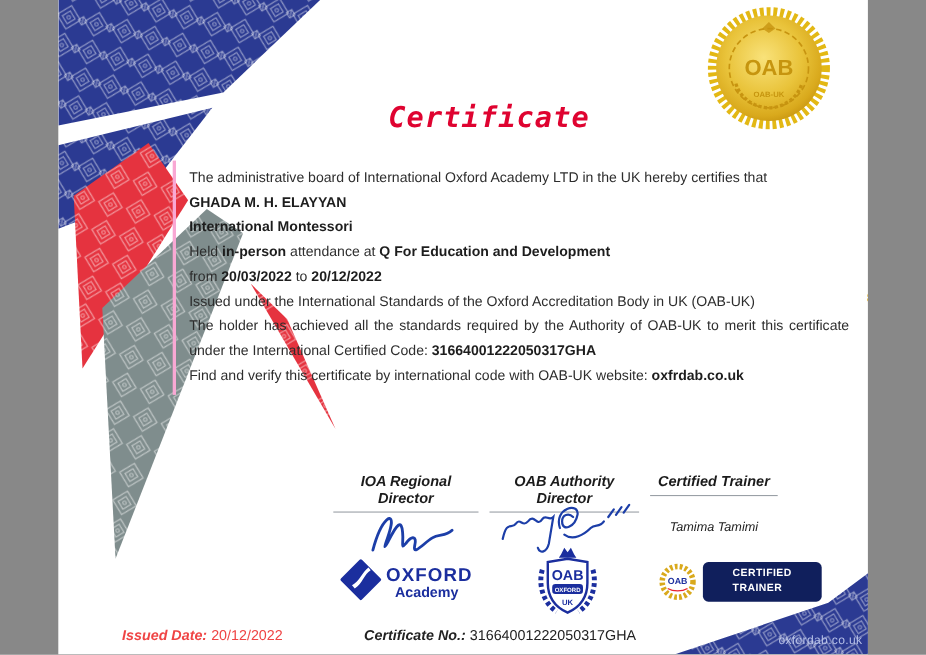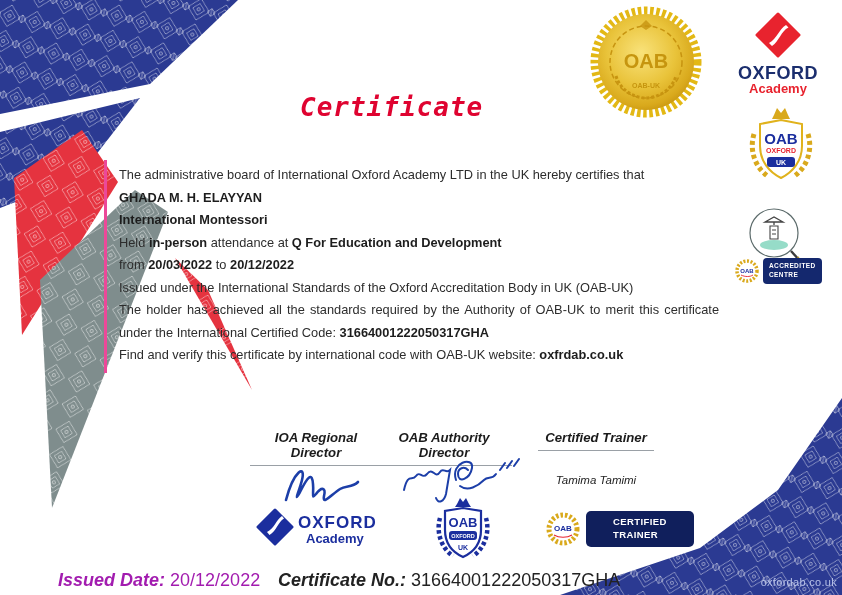--- a/index.html
+++ b/index.html
@@ -1,35 +1,35 @@
 <!DOCTYPE html>
 <html><head>
 <meta charset="utf-8">
 <style>
   html,body{margin:0;padding:0;background:#888;}
-  .page{position:relative;width:842px;height:595px;background:#fff;overflow:hidden;
+  .page{position:relative;width:736px;height:595px;background:#fff;overflow:hidden;
         font-family:"Liberation Sans",sans-serif;margin:0 auto;}
   .abs{position:absolute;}
   svg text{font-family:"Liberation Sans",sans-serif;}
 
   
   .decor{position:absolute;left:0;top:0;z-index:0;}
 
   
   .brand-top{left:722px;top:12px;width:112px;text-align:center;z-index:2;}
   .ox-name{font-size:18px;font-weight:800;color:#1b2e6e;letter-spacing:.5px;line-height:18px;margin-top:2px;}
   .ox-sub{font-size:13px;font-weight:800;color:#e8232e;line-height:14px;}
 
   
   .title{left:300px;top:92px;width:240px;text-align:left;z-index:2;
          font-family:"DejaVu Sans Mono",monospace;font-style:italic;font-weight:bold;
          font-size:26px;color:#df0330;letter-spacing:1px;}
 
   
-  .body-block{left:104px;top:160px;width:600px;border-left:3px solid #ec4899;
+  .body-block{left:104px;top:146px;width:600px;border-left:3px solid #f9a8d4;
               padding:4px 0 6px 12px;z-index:2;color:#2d2d2d;font-size:12.8px;line-height:22.5px;}
   .body-block .ln{margin:0;}
   .b{font-weight:700;color:#1d1d1d;}
   .gap1{margin-top:7px;}
   .gap2{margin-top:12px;text-align:justify;}
   .gap3{margin-top:14px;}
 
   
   .sig-col{top:430px;z-index:2;text-align:center;}
   .sig-label{font-size:13.2px;font-style:italic;font-weight:600;color:#1b1b1b;
@@ -44,22 +44,22 @@
   .shield-blue{left:428px;top:496px;z-index:2;}
   .qlogo{left:744px;top:206px;z-index:2;}
   .accredited{left:734px;top:258px;display:flex;align-items:center;gap:3px;z-index:2;}
   .acc-box{background:#14286e;color:#fff;font-size:6.5px;font-weight:700;letter-spacing:.4px;
            line-height:1.35;padding:4px 6px;border-radius:4px;}
   .trainer-badge{left:544px;top:510px;display:flex;align-items:center;gap:4px;z-index:2;}
   .tb-box{background:#101f5c;color:#fff;font-size:9.5px;font-weight:700;letter-spacing:.4px;
           line-height:1.35;padding:5px 27px;border-radius:5px;}
 
   
-  .footer-issued{left:58px;top:570px;font-size:18px;color:#a21caf;z-index:2;}
-  .footer-certno{left:278px;top:570px;font-size:18px;color:#222;z-index:2;}
+  .footer-issued{left:58px;top:570px;font-size:13px;color:#ef4444;z-index:2;}
+  .footer-certno{left:278px;top:570px;font-size:13px;color:#222;z-index:2;}
   .flabel{font-style:italic;font-weight:600;}
   .watermark{right:5px;bottom:7px;font-size:11px;color:#c3cdf0;opacity:.9;z-index:2;letter-spacing:.3px;}
 </style>
 </head>
 <body>
 
 <div class="page">
 
   <svg class="decor" width="842" height="595" viewBox="0 0 842 595">
     <defs>
@@ -165,21 +165,21 @@
     <p class="ln"><span>Held </span><span class="b">in-person</span><span> attendance at </span><span class="b">Q For Education and Development</span></p>
     <p class="ln"><span>from </span><span class="b">20/03/2022</span><span> to </span><span class="b">20/12/2022</span></p>
     <p class="ln gap1">Issued under the International Standards of the Oxford Accreditation Body in UK (OAB-UK)</p>
     <p class="ln gap2"><span>The holder has achieved all the standards required by the Authority of OAB-UK to merit this certificate under the International Certified Code: </span><span class="b">31664001222050317GHA</span></p>
     <p class="ln gap3"><span>Find and verify this certificate by international code with OAB-UK website: </span><span class="b">oxfrdab.co.uk</span></p>
   </div>
 
   <div class="abs sig-col" style="left:250px;width:132px">
     <div class="sig-label">IOA Regional Director</div>
   </div>
-  <div class="abs sig-col" style="left:376px;width:136px">
+  <div class="abs sig-col" style="left:392px;width:136px">
     <div class="sig-label">OAB Authority Director</div>
   </div>
   <div class="abs sig-col" style="left:538px;width:116px">
     <div class="sig-label">Certified Trainer</div>
   </div>
 
   <svg class="abs sig-svg" style="left:278px;top:460px" width="90" height="52" viewBox="0 0 90 52">
     <path d="M8 40 C16 10 28 4 24 20 C21 32 15 44 22 32 C30 16 34 12 35 24 C36 34 33 40 38 34 C44 26 48 28 46 36 C44 46 54 34 62 29 C68 25 74 28 80 22" fill="none" stroke="#1c3ea8" stroke-width="2.6" stroke-linecap="round"></path>
   </svg>
   <svg class="abs sig-svg" style="left:400px;top:454px" width="125" height="54" viewBox="0 0 125 54">

